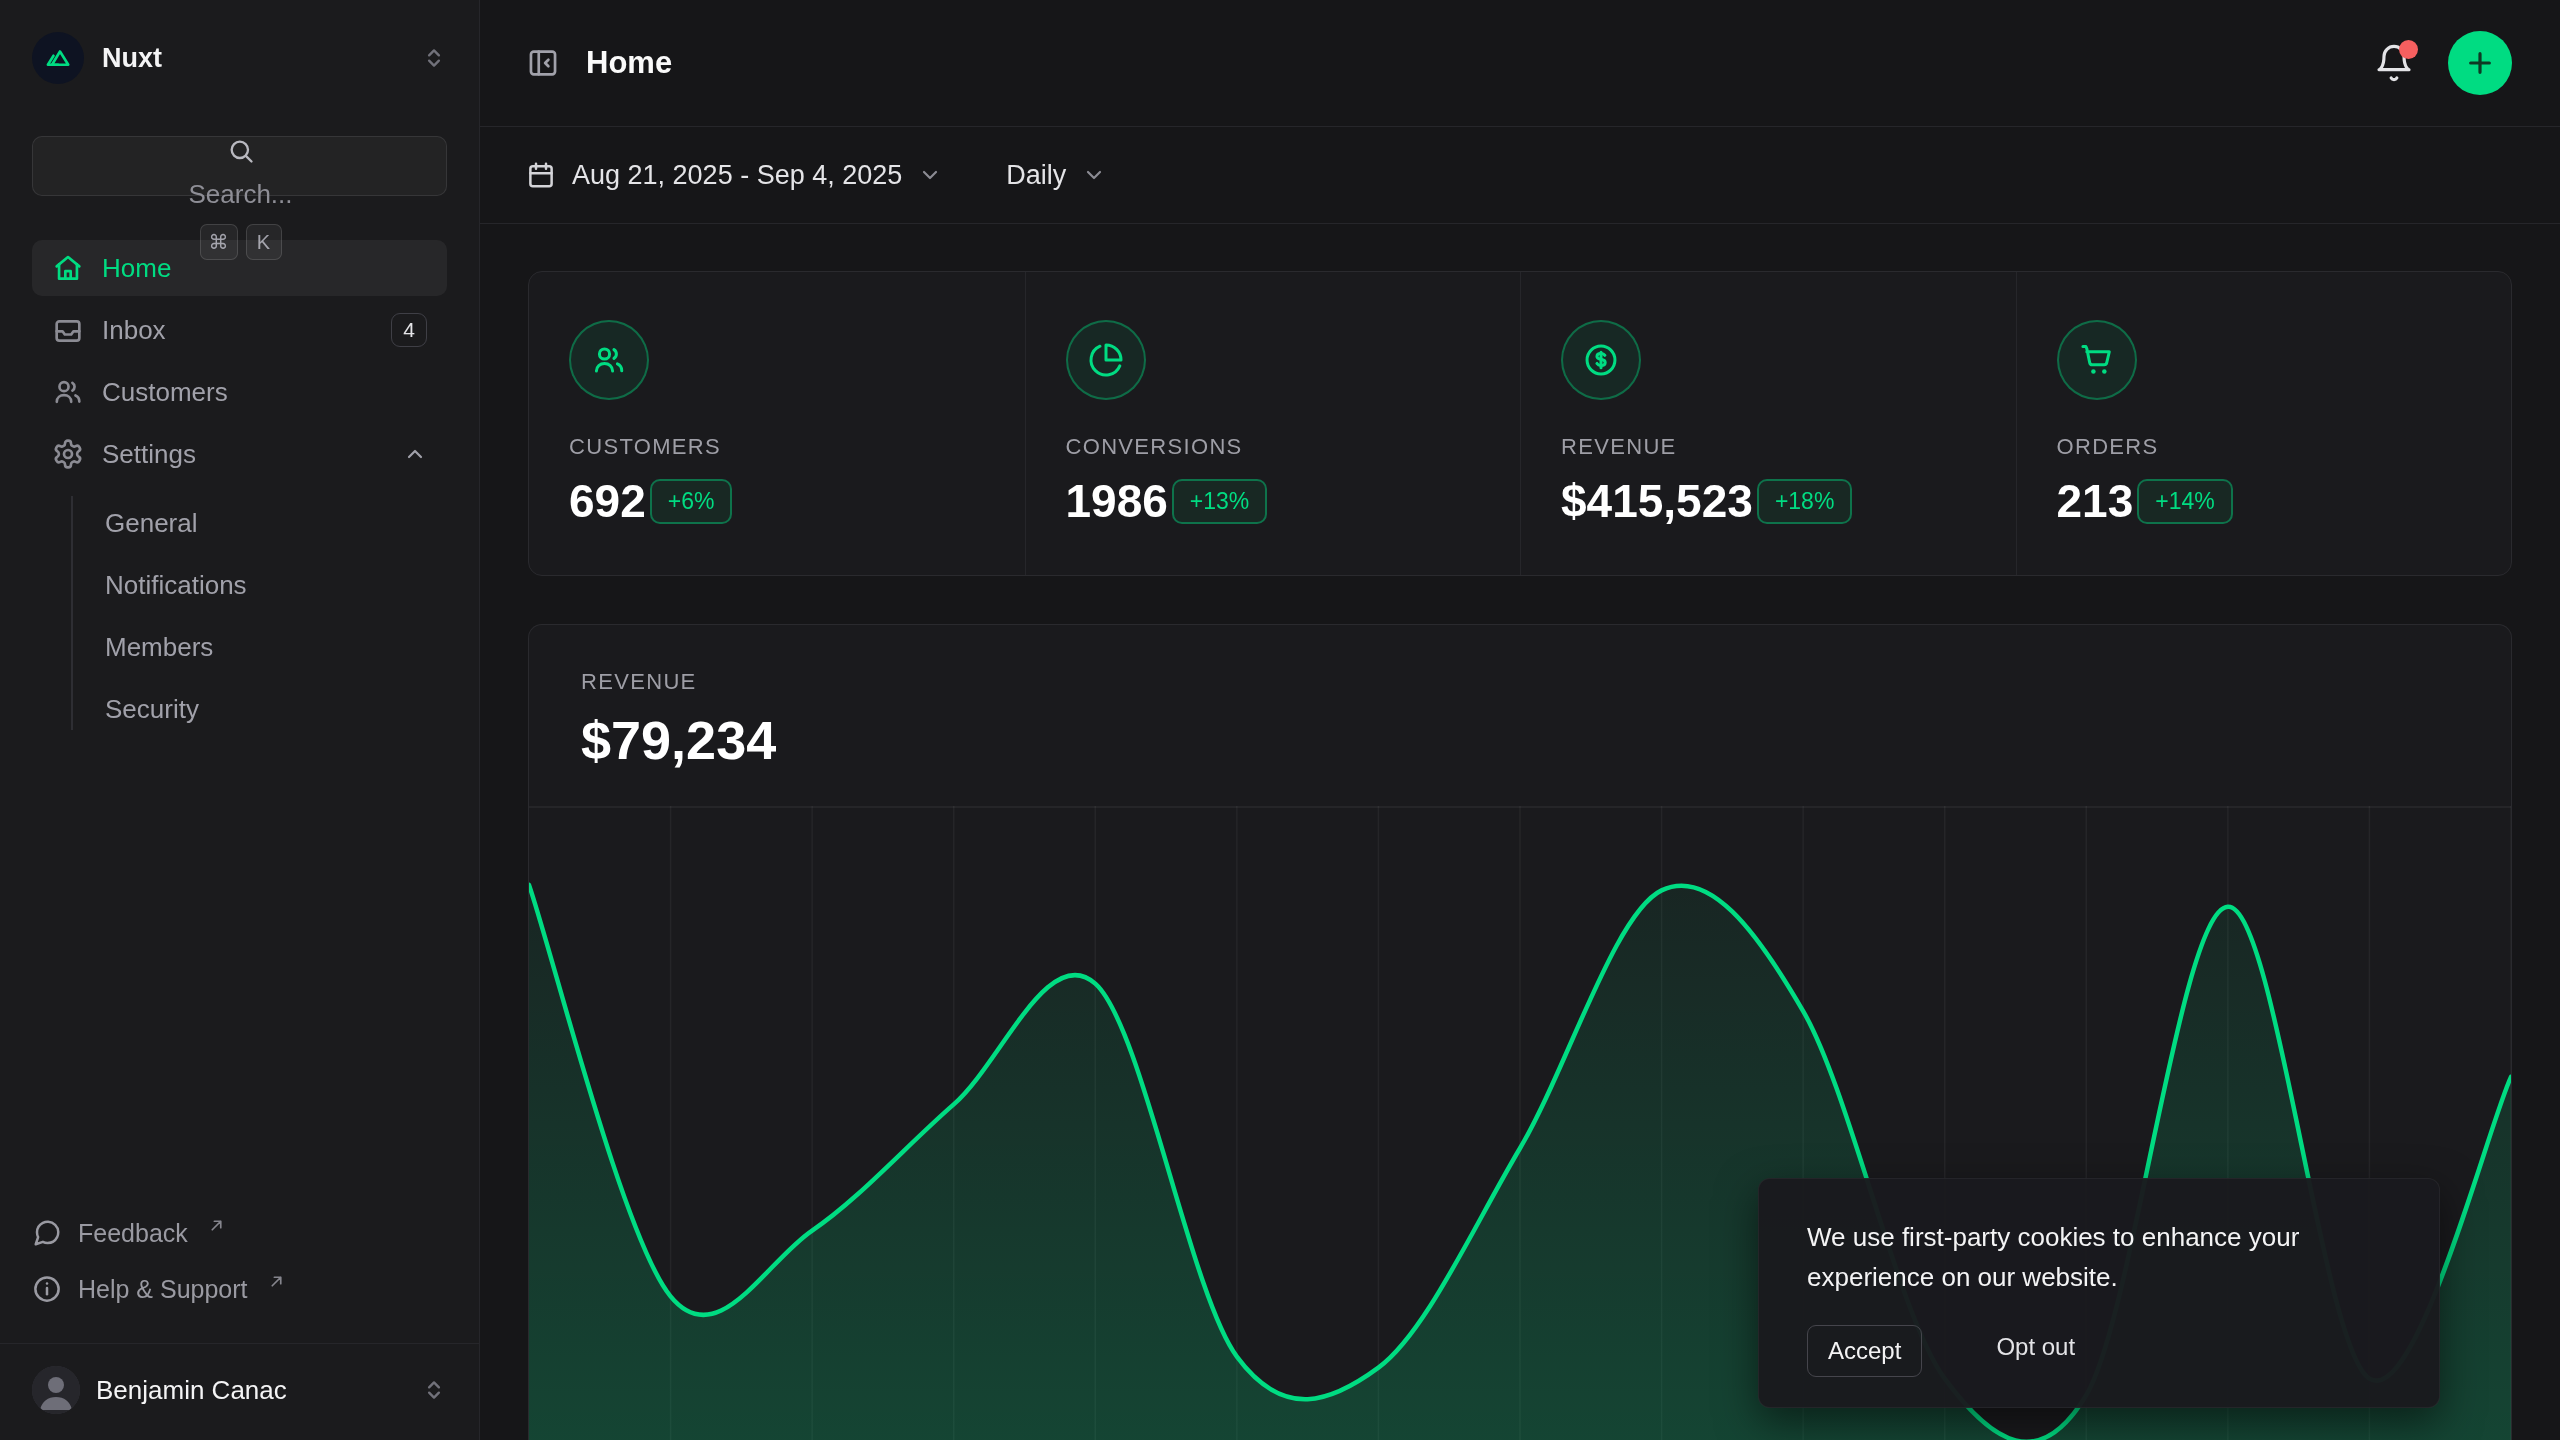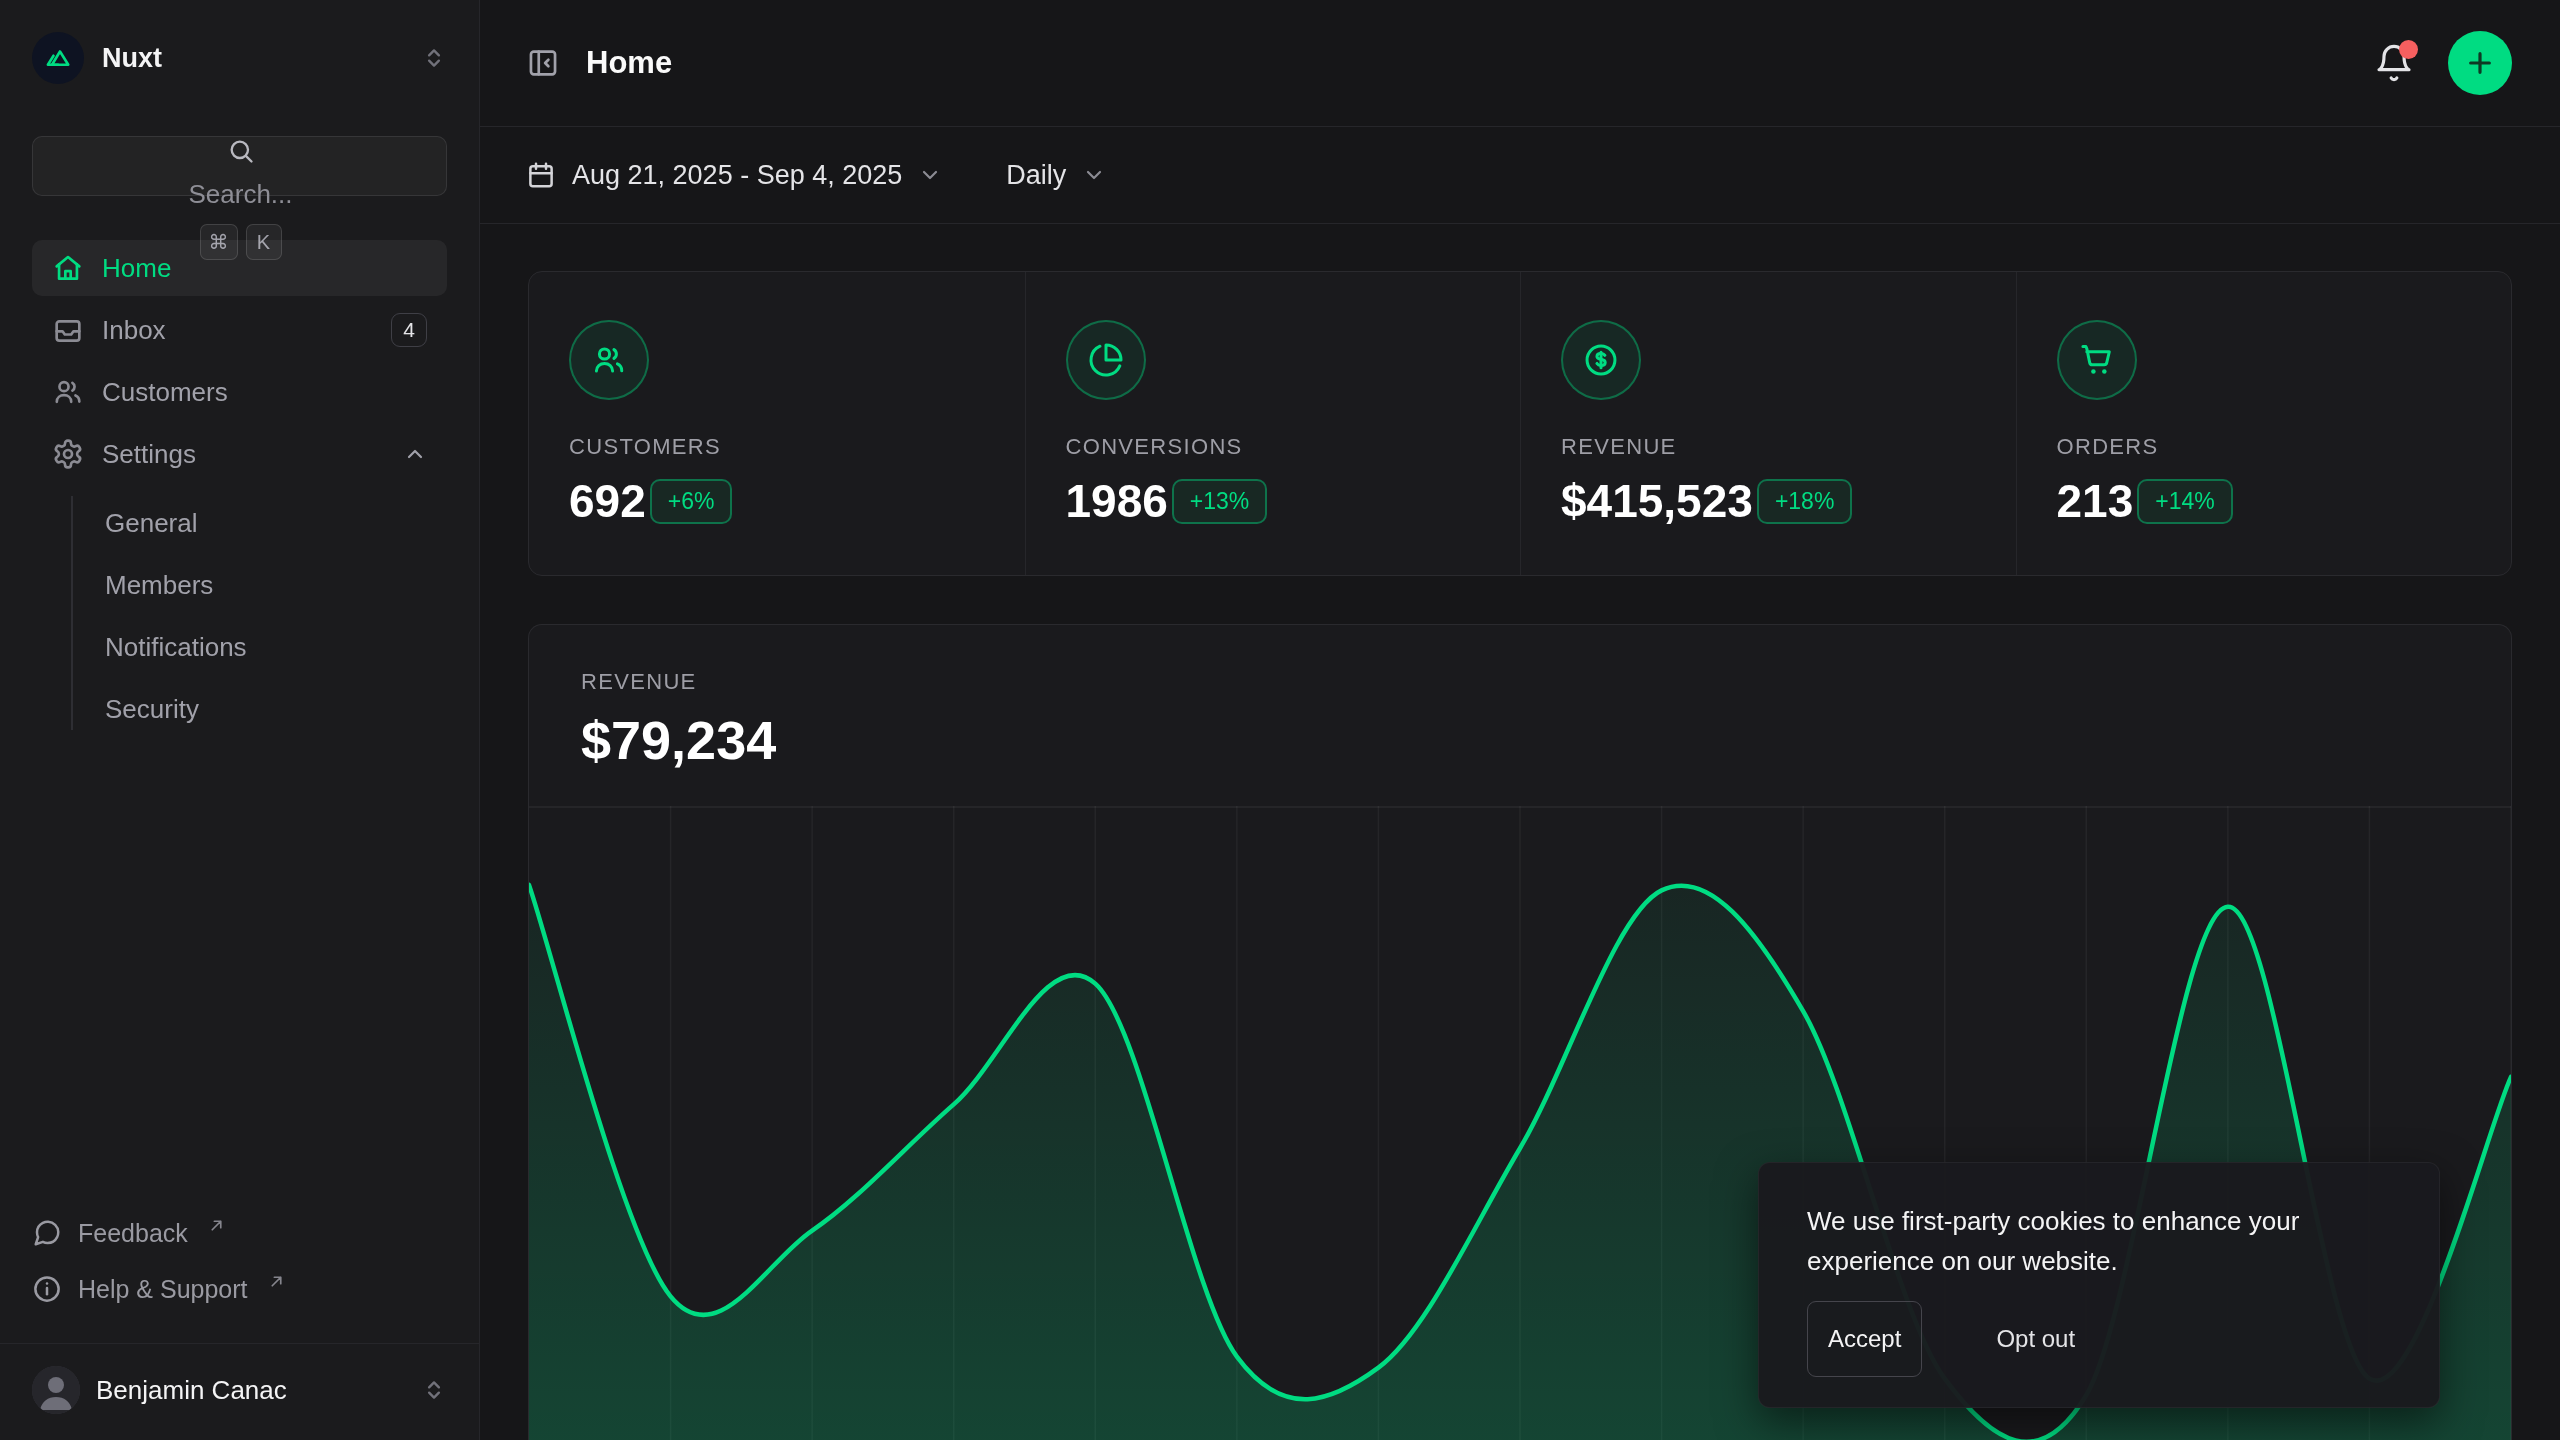--- a/index.html
+++ b/index.html
@@ -117,22 +117,23 @@
   
   .cookie {
     position:absolute; right:120px; bottom:32px; width:682px; z-index:5;
     background:rgba(26,26,30,0.97); border:1px solid rgba(255,255,255,0.05);
     border-radius:12px; padding:38px 48px 30px; box-shadow:0 14px 40px rgba(0,0,0,0.5);
   }
   .cookie-msg { font-size:26px; line-height:40px; color:#f4f4f5; max-width:572px; }
   .cookie-actions { margin-top:20px; display:flex; align-items:center; gap:34px; }
   .accept-btn {
     background:transparent; border:1px solid #45454c; border-radius:9px;
-    padding:23px 20px; font-size:24px; color:#f4f4f5; cursor:pointer;
+    padding:11px 20px; font-size:24px; color:#f4f4f5; cursor:pointer;
     font-family:inherit;
+    margin-top:8px;
   }
   .optout-btn { background:none; border:none; font-size:24px; color:#e4e4e7; cursor:pointer; font-family:inherit;margin-left:40px; }
 </style>
 </head>
 <body>
 
 <aside class="sidebar">
 
   <div class="ws-row">
     <span class="ws-logo">
@@ -208,22 +209,22 @@
       <span>Settings</span>
       <span class="nav-caret">
         <svg width="24" height="24" viewBox="0 0 24 24" fill="none" stroke="currentColor" stroke-width="2.2" stroke-linecap="round" stroke-linejoin="round">
           <path d="m6 15 6-6 6 6"></path>
         </svg>
       </span>
     </div>
 
     <div class="subtree">
       <div class="sub-item">General</div>
+      <div class="sub-item">Notifications</div>
       <div class="sub-item">Members</div>
-      <div class="sub-item">Notifications</div>
       <div class="sub-item">Security</div>
     </div>
   </nav>
 
   <div class="side-spacer"></div>
 
   <div class="side-links">
     <div class="link-row">
       <span style="display:flex;">
         <svg width="30" height="30" viewBox="0 0 24 24" fill="none" stroke="currentColor" stroke-width="2" stroke-linecap="round" stroke-linejoin="round">

